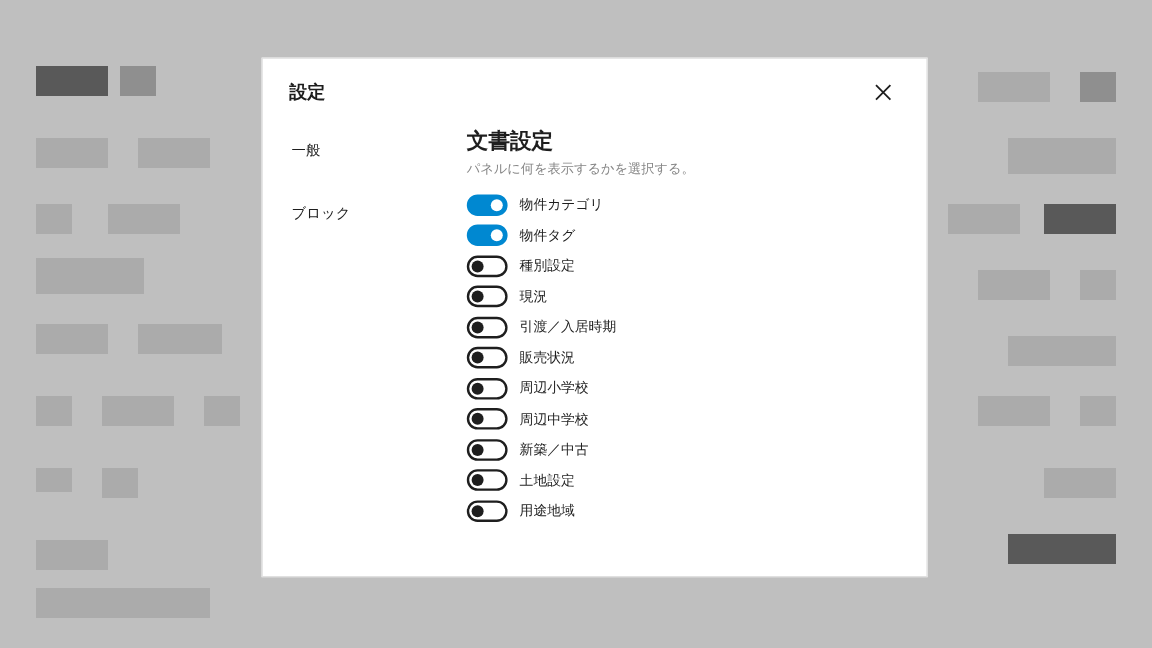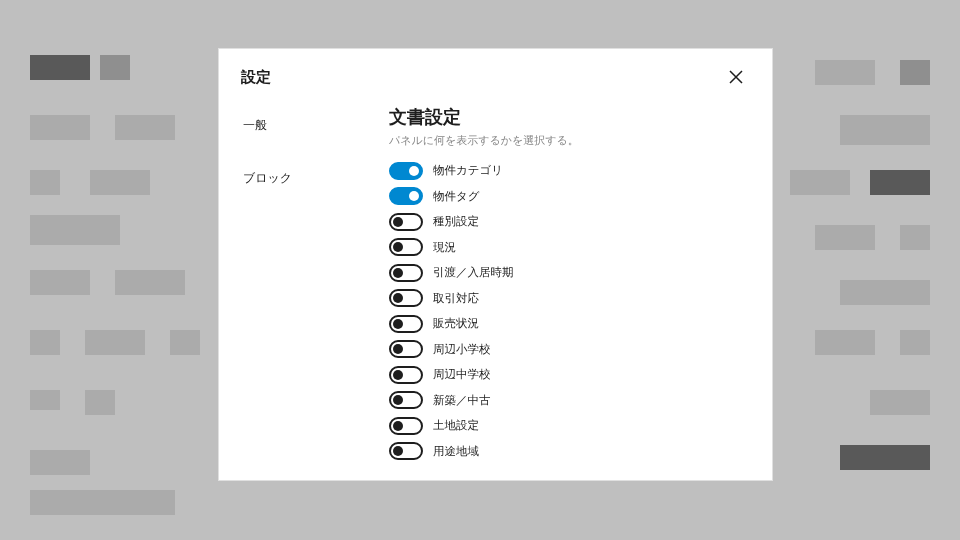--- a/index.html
+++ b/index.html
@@ -164,26 +164,20 @@
           <div class="toggle-row">
             <div class="toggle off">
               <div class="knob"></div>
             </div>
             <div class="toggle-label">引渡／入居時期</div>
           </div>
           <div class="toggle-row">
             <div class="toggle off">
               <div class="knob"></div>
             </div>
-            <div class="toggle-label">取引対応</div>
-          </div>
-          <div class="toggle-row">
-            <div class="toggle off">
-              <div class="knob"></div>
-            </div>
             <div class="toggle-label">販売状況</div>
           </div>
           <div class="toggle-row">
             <div class="toggle off">
               <div class="knob"></div>
             </div>
             <div class="toggle-label">周辺小学校</div>
           </div>
           <div class="toggle-row">
             <div class="toggle off">

